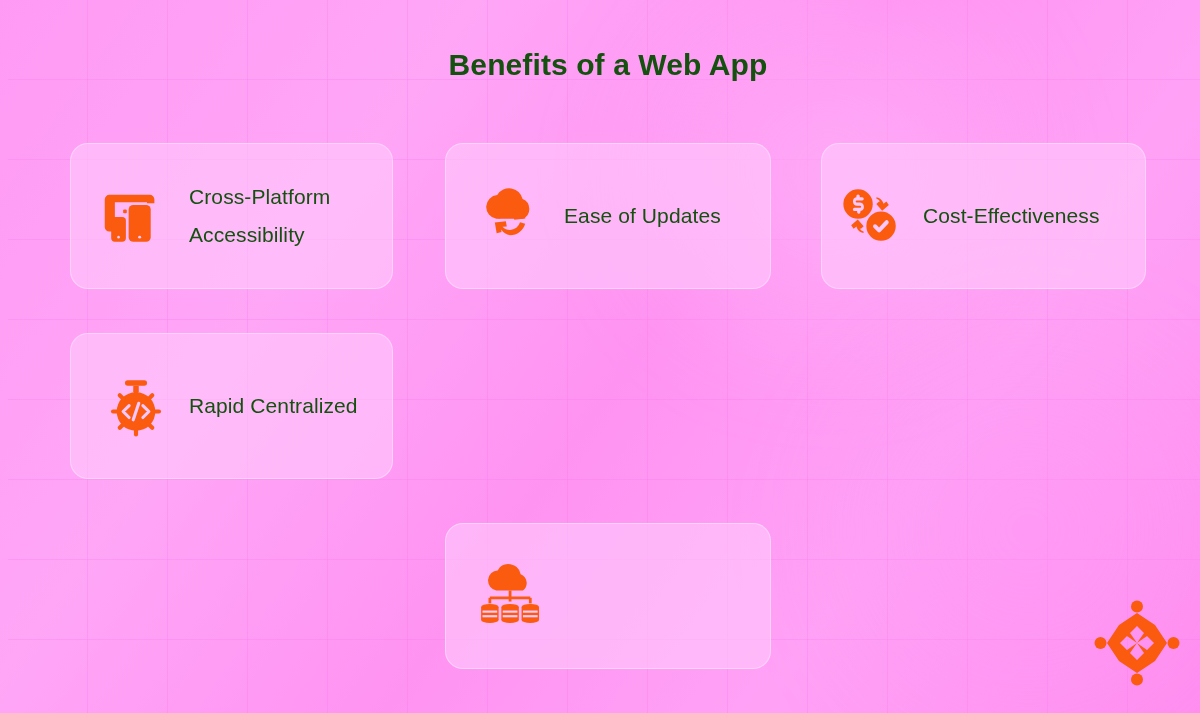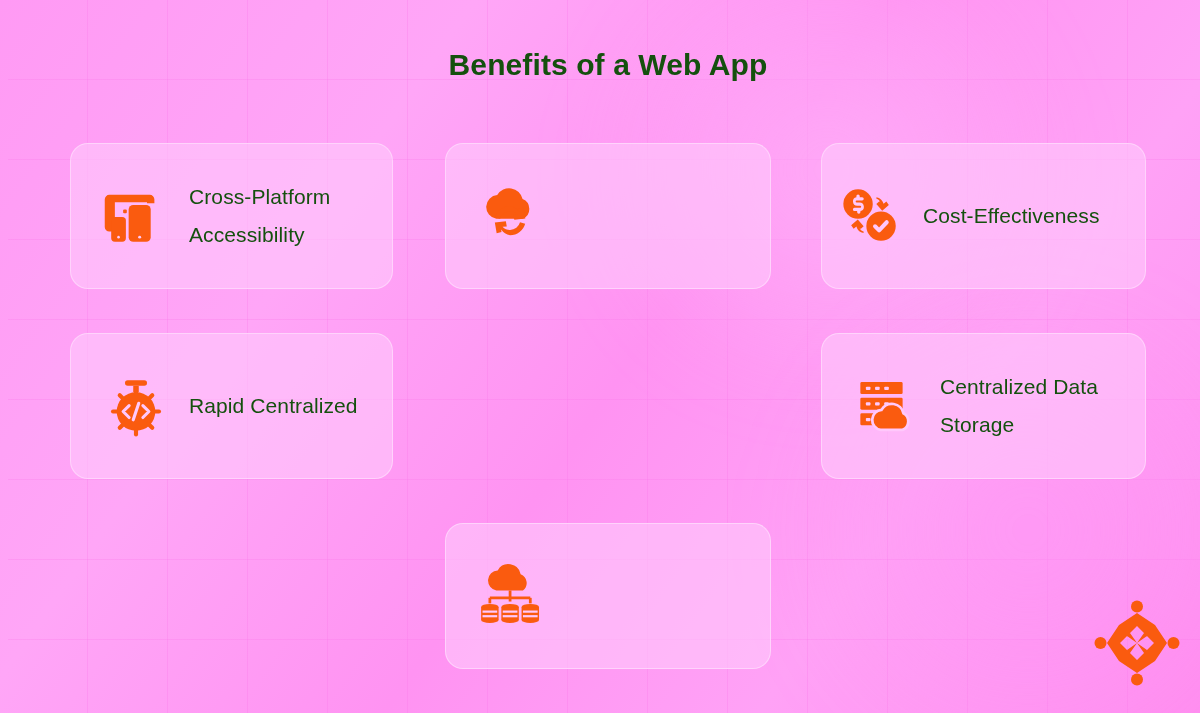--- a/index.html
+++ b/index.html
@@ -98,20 +98,21 @@
 
   <div class="card" id="card-ease-updates">
     <div class="card-icon">
       <svg viewBox="0 0 74 74" width="68" height="68" fill="#fa5b0f">
         <path d="M21 40a13 13 0 0 1 1-25.8 15 15 0 0 1 27.6 4.4A11.6 11.6 0 0 1 50 40z"></path>
         <path d="M36 25a16 16 0 1 0 16 16 16 16 0 0 0-16-16zm0 6a10 10 0 1 1-10 10 10 10 0 0 1 10-10z" opacity="0"></path>
         <path d="M36 26a17 17 0 0 0-16.4 12.6l5.6 1.5A11.2 11.2 0 0 1 36 31.8a11.1 11.1 0 0 1 8.2 3.6l-4.6.3 1 5.5 12-1.4-2-11.7-5.3 1.4.5 2.9A17 17 0 0 0 36 26z"></path>
         <path d="M36 58a17 17 0 0 0 16.4-12.6l-5.6-1.5A11.2 11.2 0 0 1 36 52.2a11.1 11.1 0 0 1-8.2-3.6l4.6-.3-1-5.5-12 1.4 2 11.7 5.3-1.4-.5-2.9A17 17 0 0 0 36 58z"></path>
       </svg>
     </div>
+    <div class="card-label">Ease of Updates</div>
   </div>
 
   <div class="card" id="card-cost">
     <div class="card-icon">
       <svg viewBox="0 0 74 74" width="68" height="68" fill="#fa5b0f">
         <circle cx="24" cy="24" r="16"></circle>
         <path d="M24 13.5a1.8 1.8 0 0 1 1.8 1.8v1.2h2.6a1.8 1.8 0 0 1 0 3.6h-5.9a1.1 1.1 0 0 0 0 2.2h3.2a4.7 4.7 0 0 1 .9 9.3v1.1a1.8 1.8 0 0 1-3.6 0v-1.1h-2.8a1.8 1.8 0 0 1 0-3.6h6.1a1.1 1.1 0 0 0 0-2.2h-3.2a4.7 4.7 0 0 1-.9-9.3v-1.2a1.8 1.8 0 0 1 1.8-1.8z" fill="#ffc8fc"></path>
         <circle cx="49" cy="48" r="16"></circle>
         <path d="M42.5 48.2l4.4 4.4 8.3-8.8" stroke="#ffc8fc" stroke-width="4.4" fill="none" stroke-linecap="round" stroke-linejoin="round"></path>
         <path d="M44 16.5c4 .6 6.7 3.3 7.8 7.2l3-2.6 2.7 3.9-7.2 6.2-6.4-7.2 3.3-3 1.1 1.3c-.8-2.4-2.2-3.7-4.3-4.2z"></path>
@@ -139,41 +140,20 @@
             <line x1="23.5" y1="56.5" x2="19.3" y2="60.7"></line>
           </g>
         </g>
         <path d="M29.5 36.5l-6.5 6.5 6.5 6.5M44.5 36.5l6.5 6.5-6.5 6.5M40 34l-6 18" stroke="#ffc8fc" stroke-width="3.4" fill="none" stroke-linecap="round" stroke-linejoin="round"></path>
       </svg>
     </div>
     <div class="card-label">Rapid Centralized</div>
   </div>
 
 
-  <div class="card" id="card-centralized">
-    <div class="card-icon">
-      <svg viewBox="0 0 74 74" width="68" height="68" fill="#fa5b0f">
-        <rect x="8" y="11" width="46" height="13" rx="1.5"></rect>
-        <rect x="8" y="28" width="46" height="13" rx="1.5"></rect>
-        <rect x="8" y="45" width="46" height="13" rx="1.5"></rect>
-        <g fill="#ffc8fc">
-          <rect x="14" y="16" width="5" height="3.5" rx="1"></rect>
-          <rect x="24" y="16" width="5" height="3.5" rx="1"></rect>
-          <rect x="34" y="16" width="5" height="3.5" rx="1"></rect>
-          <rect x="14" y="33" width="5" height="3.5" rx="1"></rect>
-          <rect x="24" y="33" width="5" height="3.5" rx="1"></rect>
-          <rect x="34" y="33" width="5" height="3.5" rx="1"></rect>
-          <rect x="14" y="50" width="5" height="3.5" rx="1"></rect>
-          <rect x="24" y="50" width="5" height="3.5" rx="1"></rect>
-        </g>
-        <path d="M30 63a11 11 0 0 1 1-21.8 13 13 0 0 1 24 3.8A10 10 0 0 1 54 63z" stroke="#ffc8fc" stroke-width="3"></path>
-      </svg>
-    </div>
-    <div class="card-label">Centralized Data Storage</div>
-  </div>
 
   <div class="card" id="card-scalability">
     <div class="card-icon">
       <svg viewBox="0 0 74 74" width="68" height="68" fill="#fa5b0f">
         <path d="M21 31a11 11 0 0 1 1.5-21.8 13.5 13.5 0 0 1 25 4A10.3 10.3 0 0 1 50 31z"></path>
         <g stroke="#fa5b0f" stroke-width="3" fill="none">
           <line x1="36" y1="31" x2="36" y2="43"></line>
           <line x1="14" y1="39" x2="58" y2="39"></line>
           <line x1="14" y1="39" x2="14" y2="45"></line>
           <line x1="58" y1="39" x2="58" y2="45"></line>

